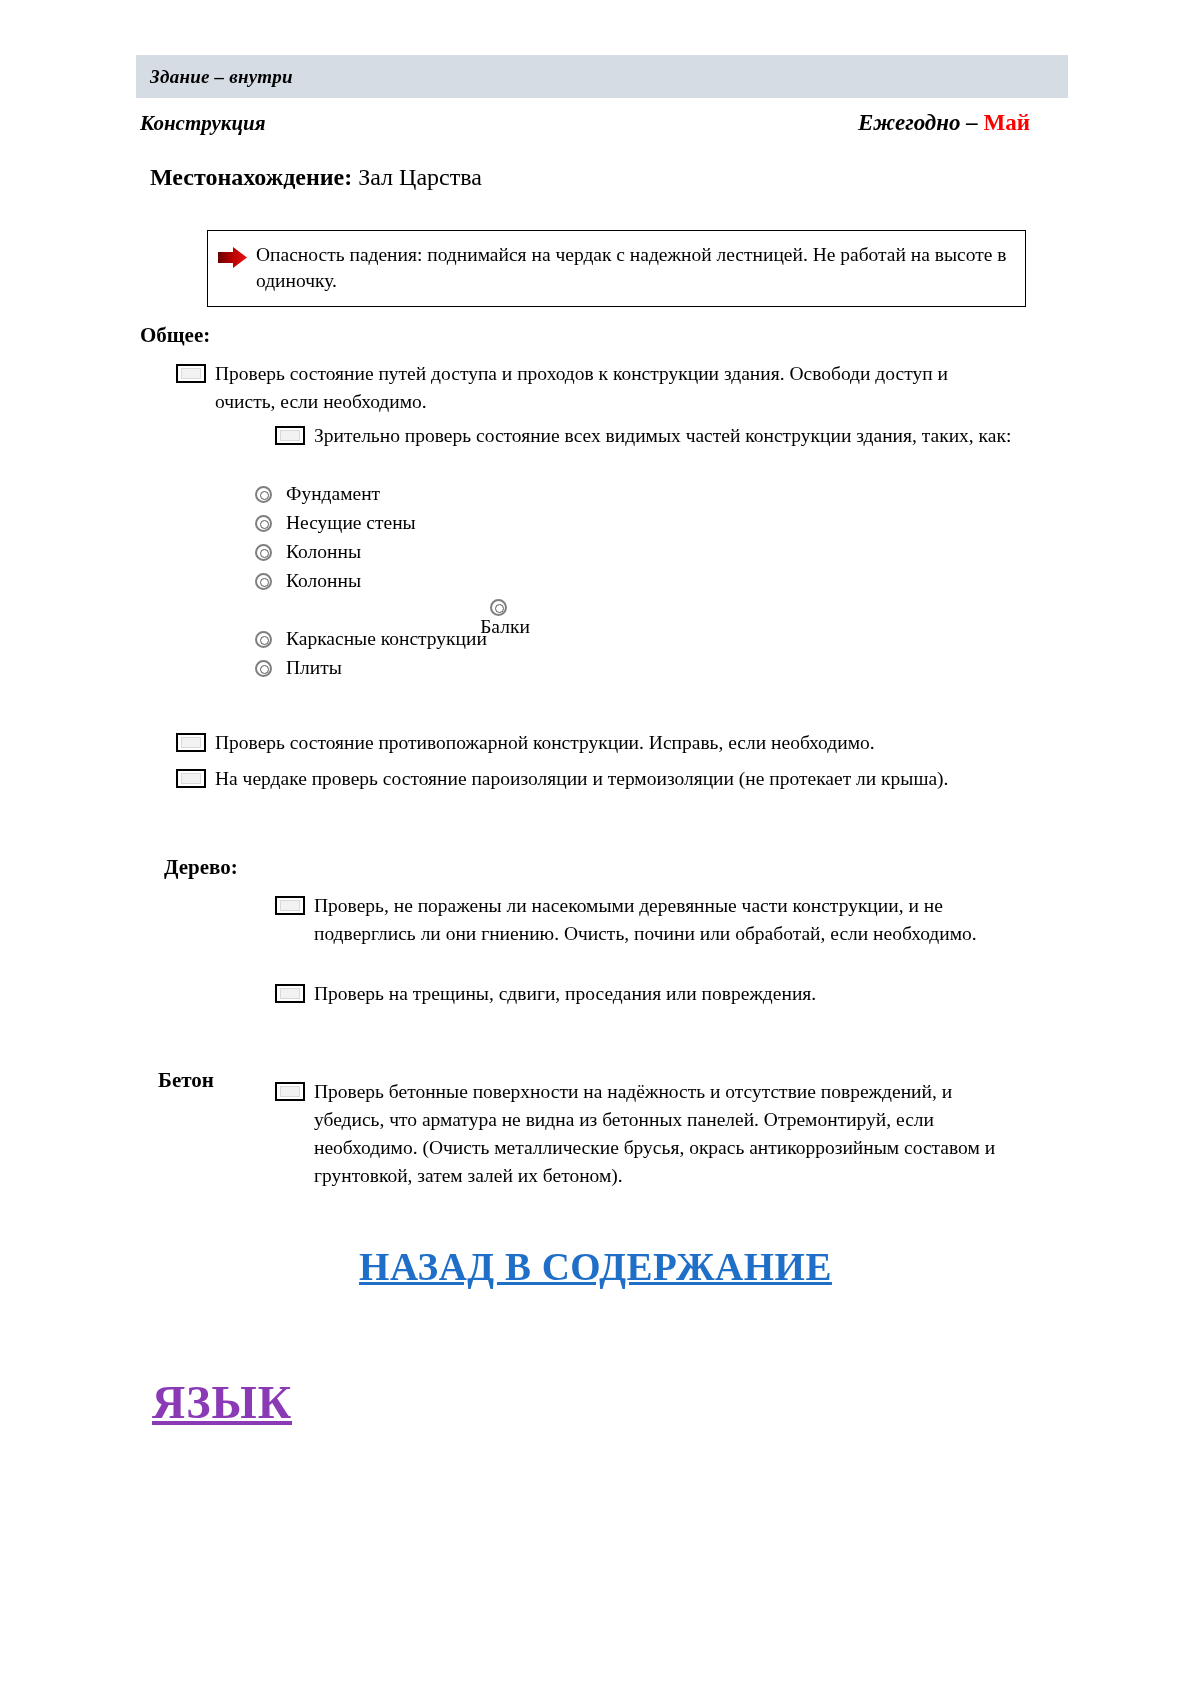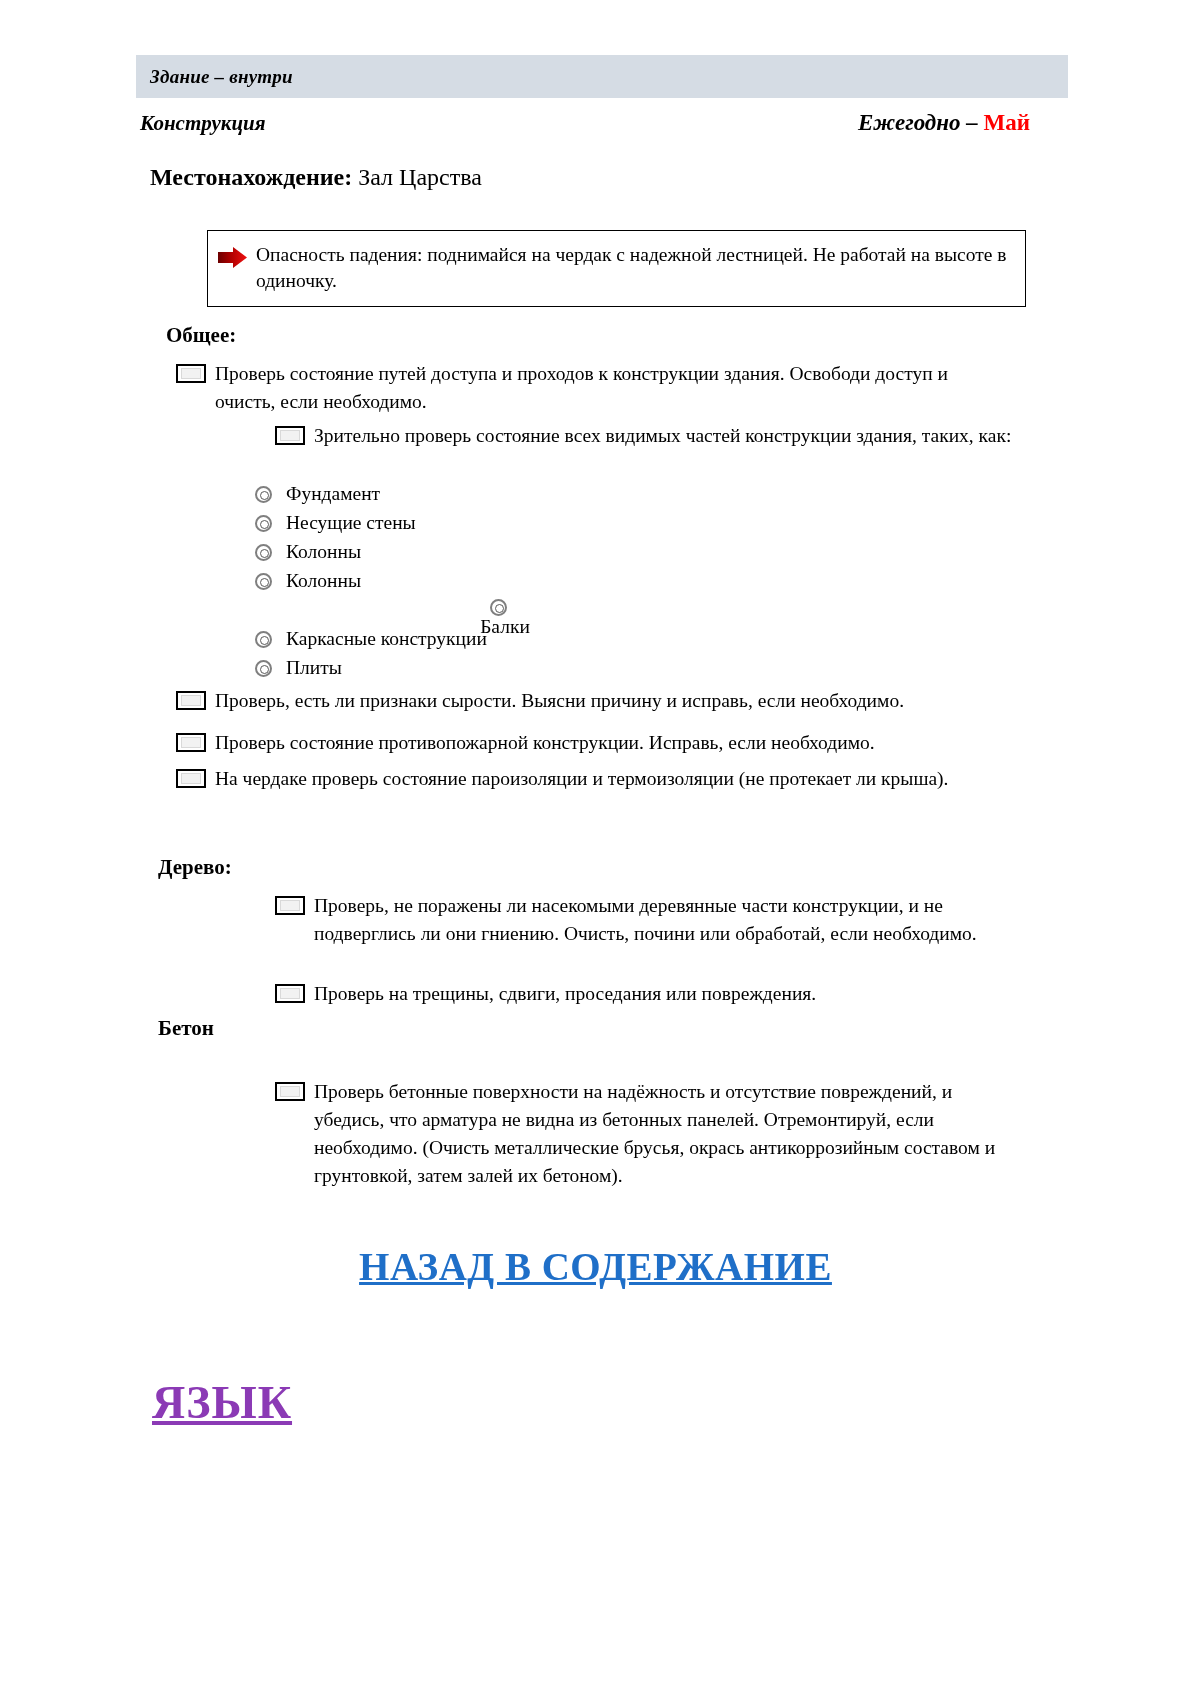--- a/index.html
+++ b/index.html
@@ -78,23 +78,23 @@
     line-height: 1.33;
     flex: 1;
   }
 
   
   .section-title {
     position: absolute;
     font-weight: bold;
     font-size: 21px;
   }
-  #sec-general { left: 166px; top: 323px; }
-  #sec-wood    { left: 158px; top: 855px; }
-  #sec-concrete{ left: 158px; top: 1016px; }
+  #sec-general { left: 140px; top: 323px; }
+  #sec-wood    { left: 164px; top: 855px; }
+  #sec-concrete{ left: 158px; top: 1068px; }
 
   
   .chk-item {
     position: absolute;
     display: flex;
     align-items: flex-start;
     font-size: 19.5px;
     line-height: 1.44;
   }
   .checkbox {
@@ -231,24 +231,20 @@
   </div>
   <div class="ring-item" style="left:255px; top:628px; width:500px;">
     <span class="ring"></span>
     <span class="ring-text">Каркасные конструкции</span>
   </div>
   <div class="ring-item" style="left:255px; top:657px; width:500px;">
     <span class="ring"></span>
     <span class="ring-text">Плиты</span>
   </div>
 
-  <div class="chk-item" style="left:176px; top:687px; width:860px;">
-    <span class="checkbox"></span>
-    <span class="chk-text">Проверь, есть ли признаки сырости. Выясни причину и исправь, если необходимо.</span>
-  </div>
 
   <div class="chk-item" style="left:176px; top:729px; width:860px;">
     <span class="checkbox"></span>
     <span class="chk-text">Проверь состояние противопожарной конструкции. Исправь, если необходимо.</span>
   </div>
 
   <div class="chk-item" style="left:176px; top:765px; width:845px;">
     <span class="checkbox"></span>
     <span class="chk-text">На чердаке проверь состояние пароизоляции и термоизоляции (не протекает ли крыша).</span>
   </div>

